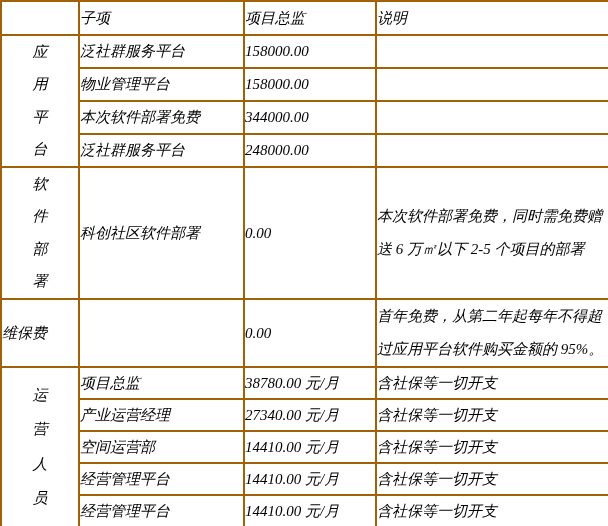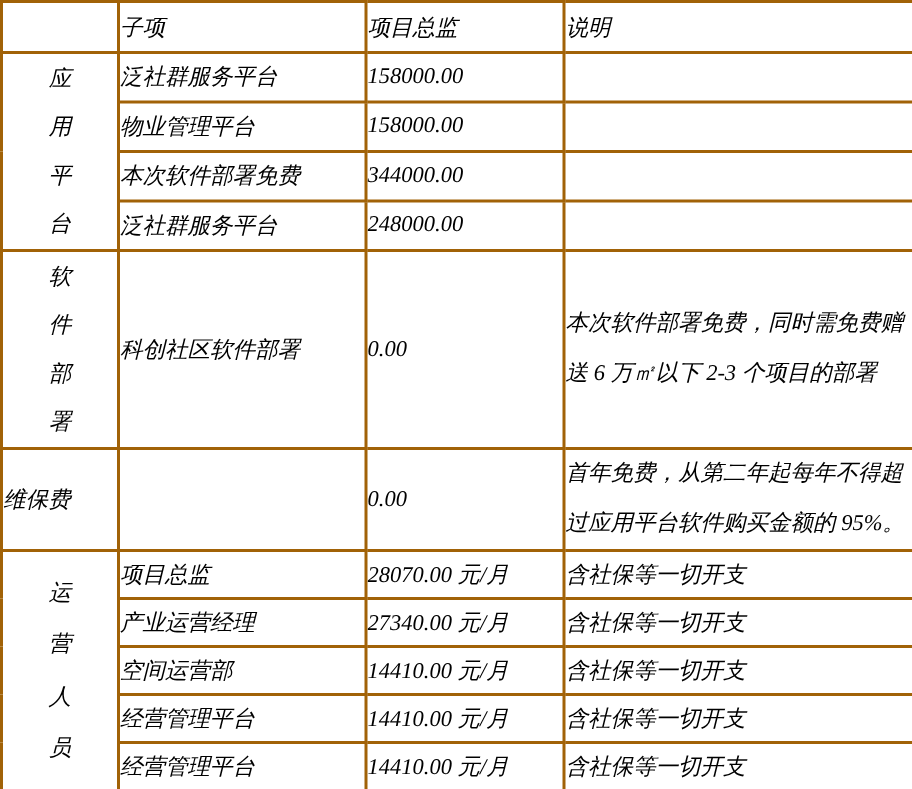--- a/index.html
+++ b/index.html
@@ -111,41 +111,41 @@
       <td>
         <div class="vstack vh-4">
               <span>软</span>
               <span>件</span>
               <span>部</span>
               <span>署</span>
             </div>
       </td>
       <td>科创社区软件部署</td>
       <td>0.00</td>
-      <td class="note-long">本次软件部署免费，同时需免费赠送 6 万㎡以下 2-3 个项目的部署</td>
+      <td class="note-long">本次软件部署免费，同时需免费赠送 6 万㎡以下 2-5 个项目的部署</td>
     </tr>
 
     <tr class="h-maint">
       <td>维保费</td>
       <td></td>
       <td>0.00</td>
       <td class="note-long">首年免费，从第二年起每年不得超过应用平台软件购买金额的 95%。</td>
     </tr>
 
     <tr class="h-ops">
       <td rowspan="5">
         <div class="vstack vh-ops">
               <span>运</span>
               <span>营</span>
               <span>人</span>
               <span>员</span>
             </div>
       </td>
       <td>项目总监</td>
-      <td>28070.00 元/月</td>
+      <td>38780.00 元/月</td>
       <td>含社保等一切开支</td>
     </tr>
     <tr class="h-ops">
       <td>产业运营经理</td>
       <td>27340.00 元/月</td>
       <td>含社保等一切开支</td>
     </tr>
     <tr class="h-ops">
       <td>空间运营部</td>
       <td>14410.00 元/月</td>

